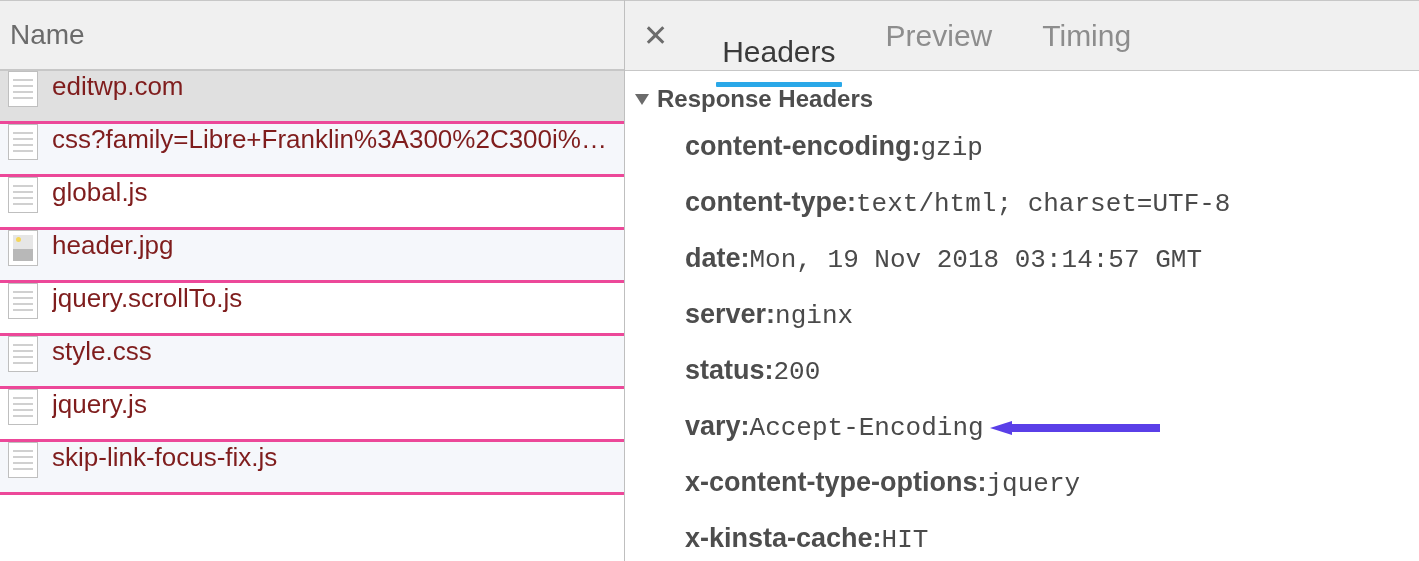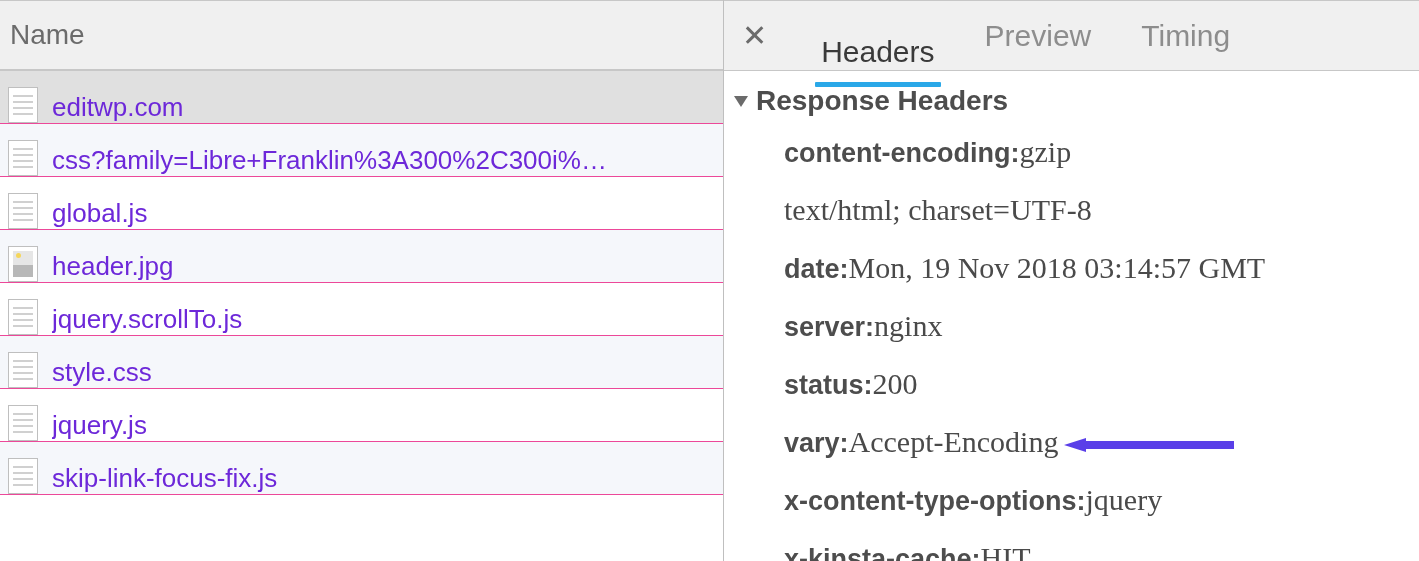--- a/index.html
+++ b/index.html
@@ -11,21 +11,21 @@
     color: #333;
     overflow: hidden;
   }
   .devtools {
     display: flex;
     width: 100%;
     height: 100%;
   }
   
   .requests-panel {
-    width: 724px;
+    width: 625px;
     flex: none;
     border-right: 1px solid #bfbfbf;
     display: flex;
     flex-direction: column;
     background: #ffffff;
   }
   .requests-header {
     height: 71px;
     display: flex;
     align-items: center;
@@ -36,25 +36,25 @@
     border-top: 1px solid #c7c7c7;
     border-bottom: 2px solid #c7c7c7;
   }
   .requests-list {
     display: flex;
     flex-direction: column;
   }
   .request-row {
     height: 53px;
     display: flex;
-    align-items: flex-end;
+    align-items: flex-start;
     padding: 0 8px;
     font-size: 26px;
-    color: #6d28d9;
-    border-bottom: 1px solid #ec4899;
+    color: #7f1d1d;
+    border-bottom: 3px solid #ec4899;
     gap: 14px;
     cursor: pointer;
     background: #ffffff;
   }
   .request-row:nth-child(even) { background: #f5f7fb; }
   .request-row.selected { background: #e0e0e0; }
   .request-row .row-label {
     white-space: nowrap;
     overflow: hidden;
     text-overflow: ellipsis;
@@ -158,21 +158,21 @@
 
   .headers-body {
     flex: 1;
     overflow: hidden;
     padding: 14px 10px 0 10px;
   }
   .section-title {
     display: flex;
     align-items: center;
     gap: 6px;
-    font-size: 28px;
+    font-size: 24px;
     font-weight: 700;
     color: #4d4d4d;
     margin-bottom: 18px;
     cursor: pointer;
   }
   .disclosure-tri {
     width: 0; height: 0;
     border-left: 7px solid transparent;
     border-right: 7px solid transparent;
     border-top: 11px solid #6b6b6b;
@@ -186,23 +186,23 @@
     font-size: 27px;
   }
   .hdr-item {
     display: flex;
     align-items: baseline;
     white-space: nowrap;
     position: relative;
   }
   .hdr-key  { font-weight: 700; color: #4d4d4d; }
   .hdr-val  {
-    font-family: Liberation Serif, serif;
+    font-family: Liberation Mono, monospace;
     color: #4a4a4a;
-    font-size: 30px;
+    font-size: 26px;
   }
   .annotation-arrow {
     width: 170px;
     height: 14px;
     position: relative;
     margin-left: 6px;
   }
   .annotation-arrow svg { position: absolute; inset: 0; }
 </style>
 </head>
@@ -283,20 +283,21 @@
       <div class="section-title">
         <span class="disclosure-tri"></span>
         <span>Response Headers</span>
       </div>
       <div class="hdr-list" id="hdr-list">
           <div class="hdr-item">
             <span class="hdr-key">content-encoding:</span>
             <span class="hdr-val">gzip</span>
           </div>
           <div class="hdr-item">
+            <span class="hdr-key">content-type:</span>
             <span class="hdr-val">text/html; charset=UTF-8</span>
           </div>
           <div class="hdr-item">
             <span class="hdr-key">date:</span>
             <span class="hdr-val">Mon, 19 Nov 2018 03:14:57 GMT</span>
           </div>
           <div class="hdr-item">
             <span class="hdr-key">server:</span>
             <span class="hdr-val">nginx</span>
           </div>

